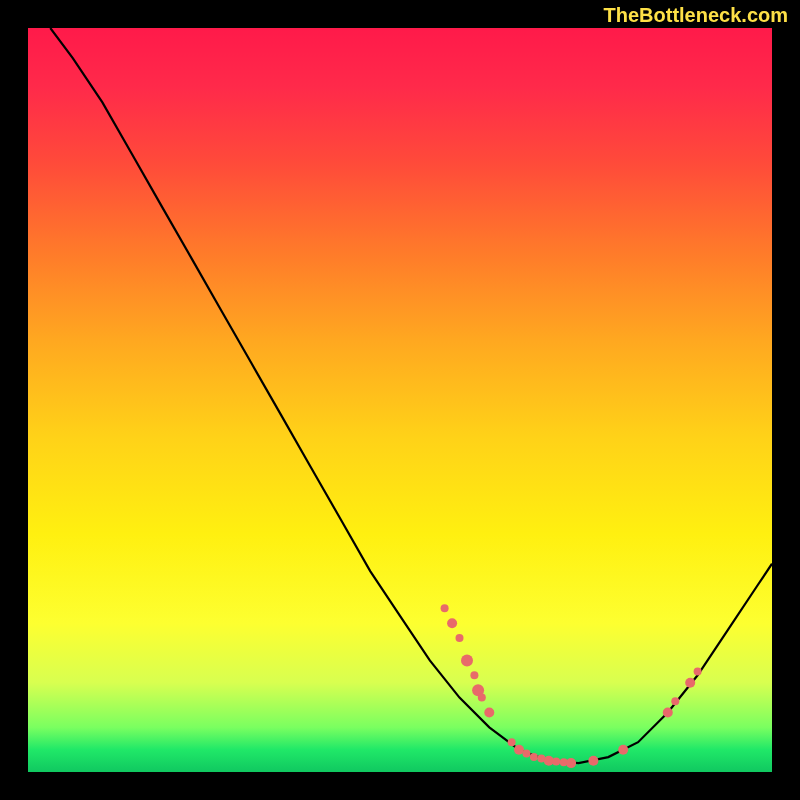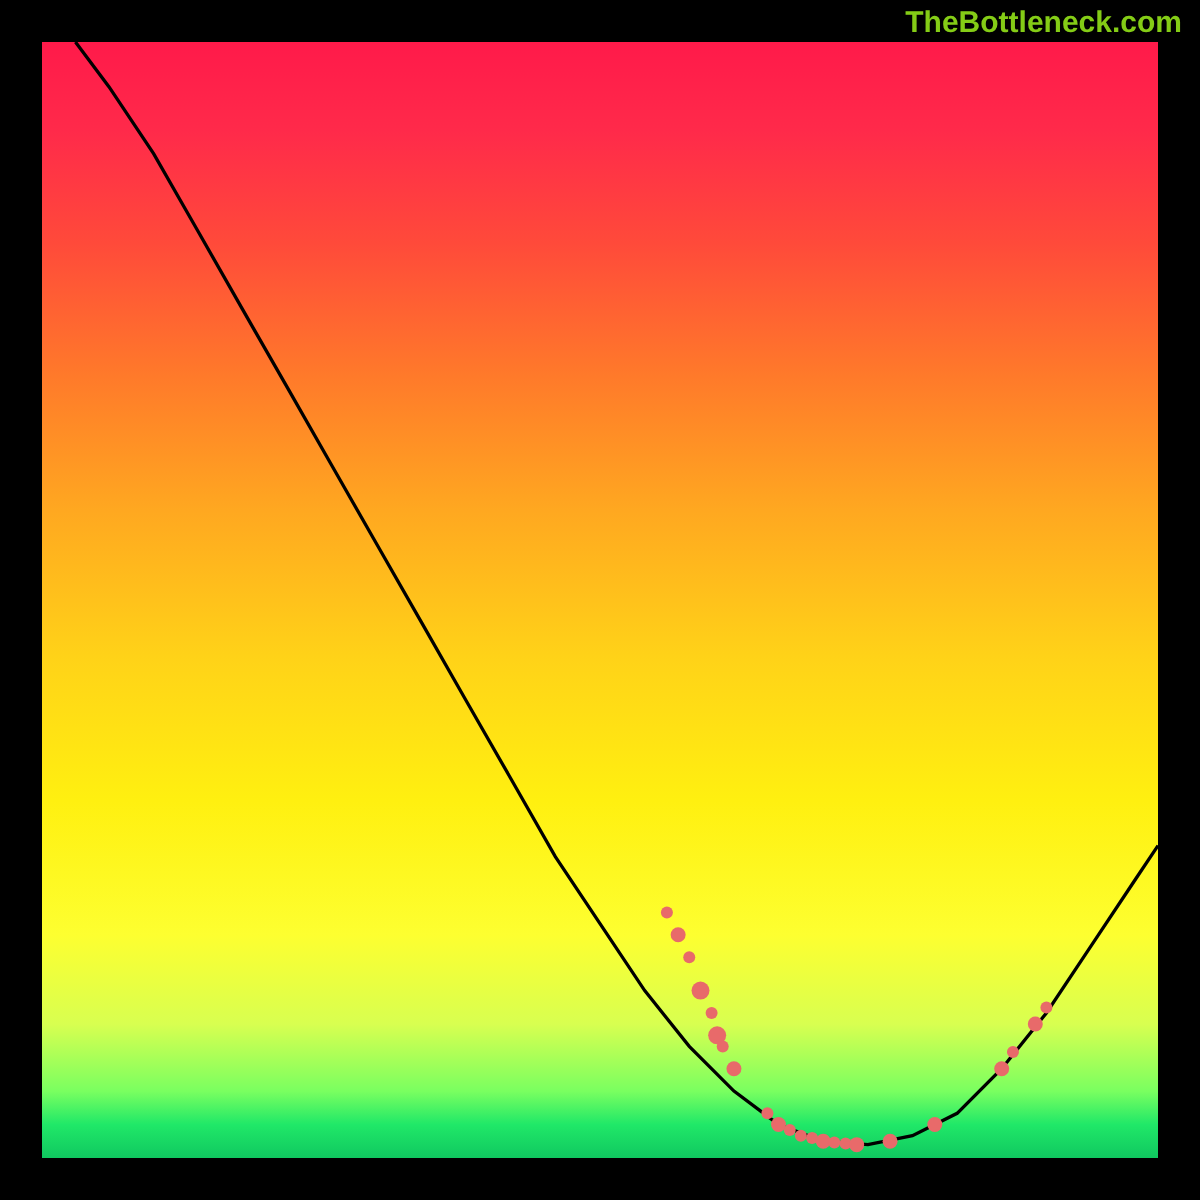--- a/index.html
+++ b/index.html
@@ -1,17 +1,17 @@
 <!DOCTYPE html>
 <html><head>
   <meta charset="utf-8">
   <style>
     * { margin: 0; padding: 0; box-sizing: border-box; }
     body { width: 800px; height: 800px; background: #000; position: relative; overflow: hidden; }
-    .watermark { position: absolute; top: 4px; right: 12px; color: #84cc16; font-family: Arial, sans-serif; font-size: 20px; font-weight: bold; z-index: 10; }
+    .watermark { position: absolute; top: 4px; right: 12px; color: #fde047; font-family: Arial, sans-serif; font-size: 20px; font-weight: bold; z-index: 10; }
     .chart-wrap { position: absolute; top: 28px; left: 28px; width: 744px; height: 744px; }
     .gradient-bg { position: absolute; inset: 0; background: linear-gradient(to bottom,
       #ff1a4a 0%,
       #ff2a4a 8%,
       #ff4a3a 18%,
       #ff7a2a 30%,
       #ffa820 42%,
       #ffd218 55%,
       #fff010 68%,
       #fdff30 80%,

